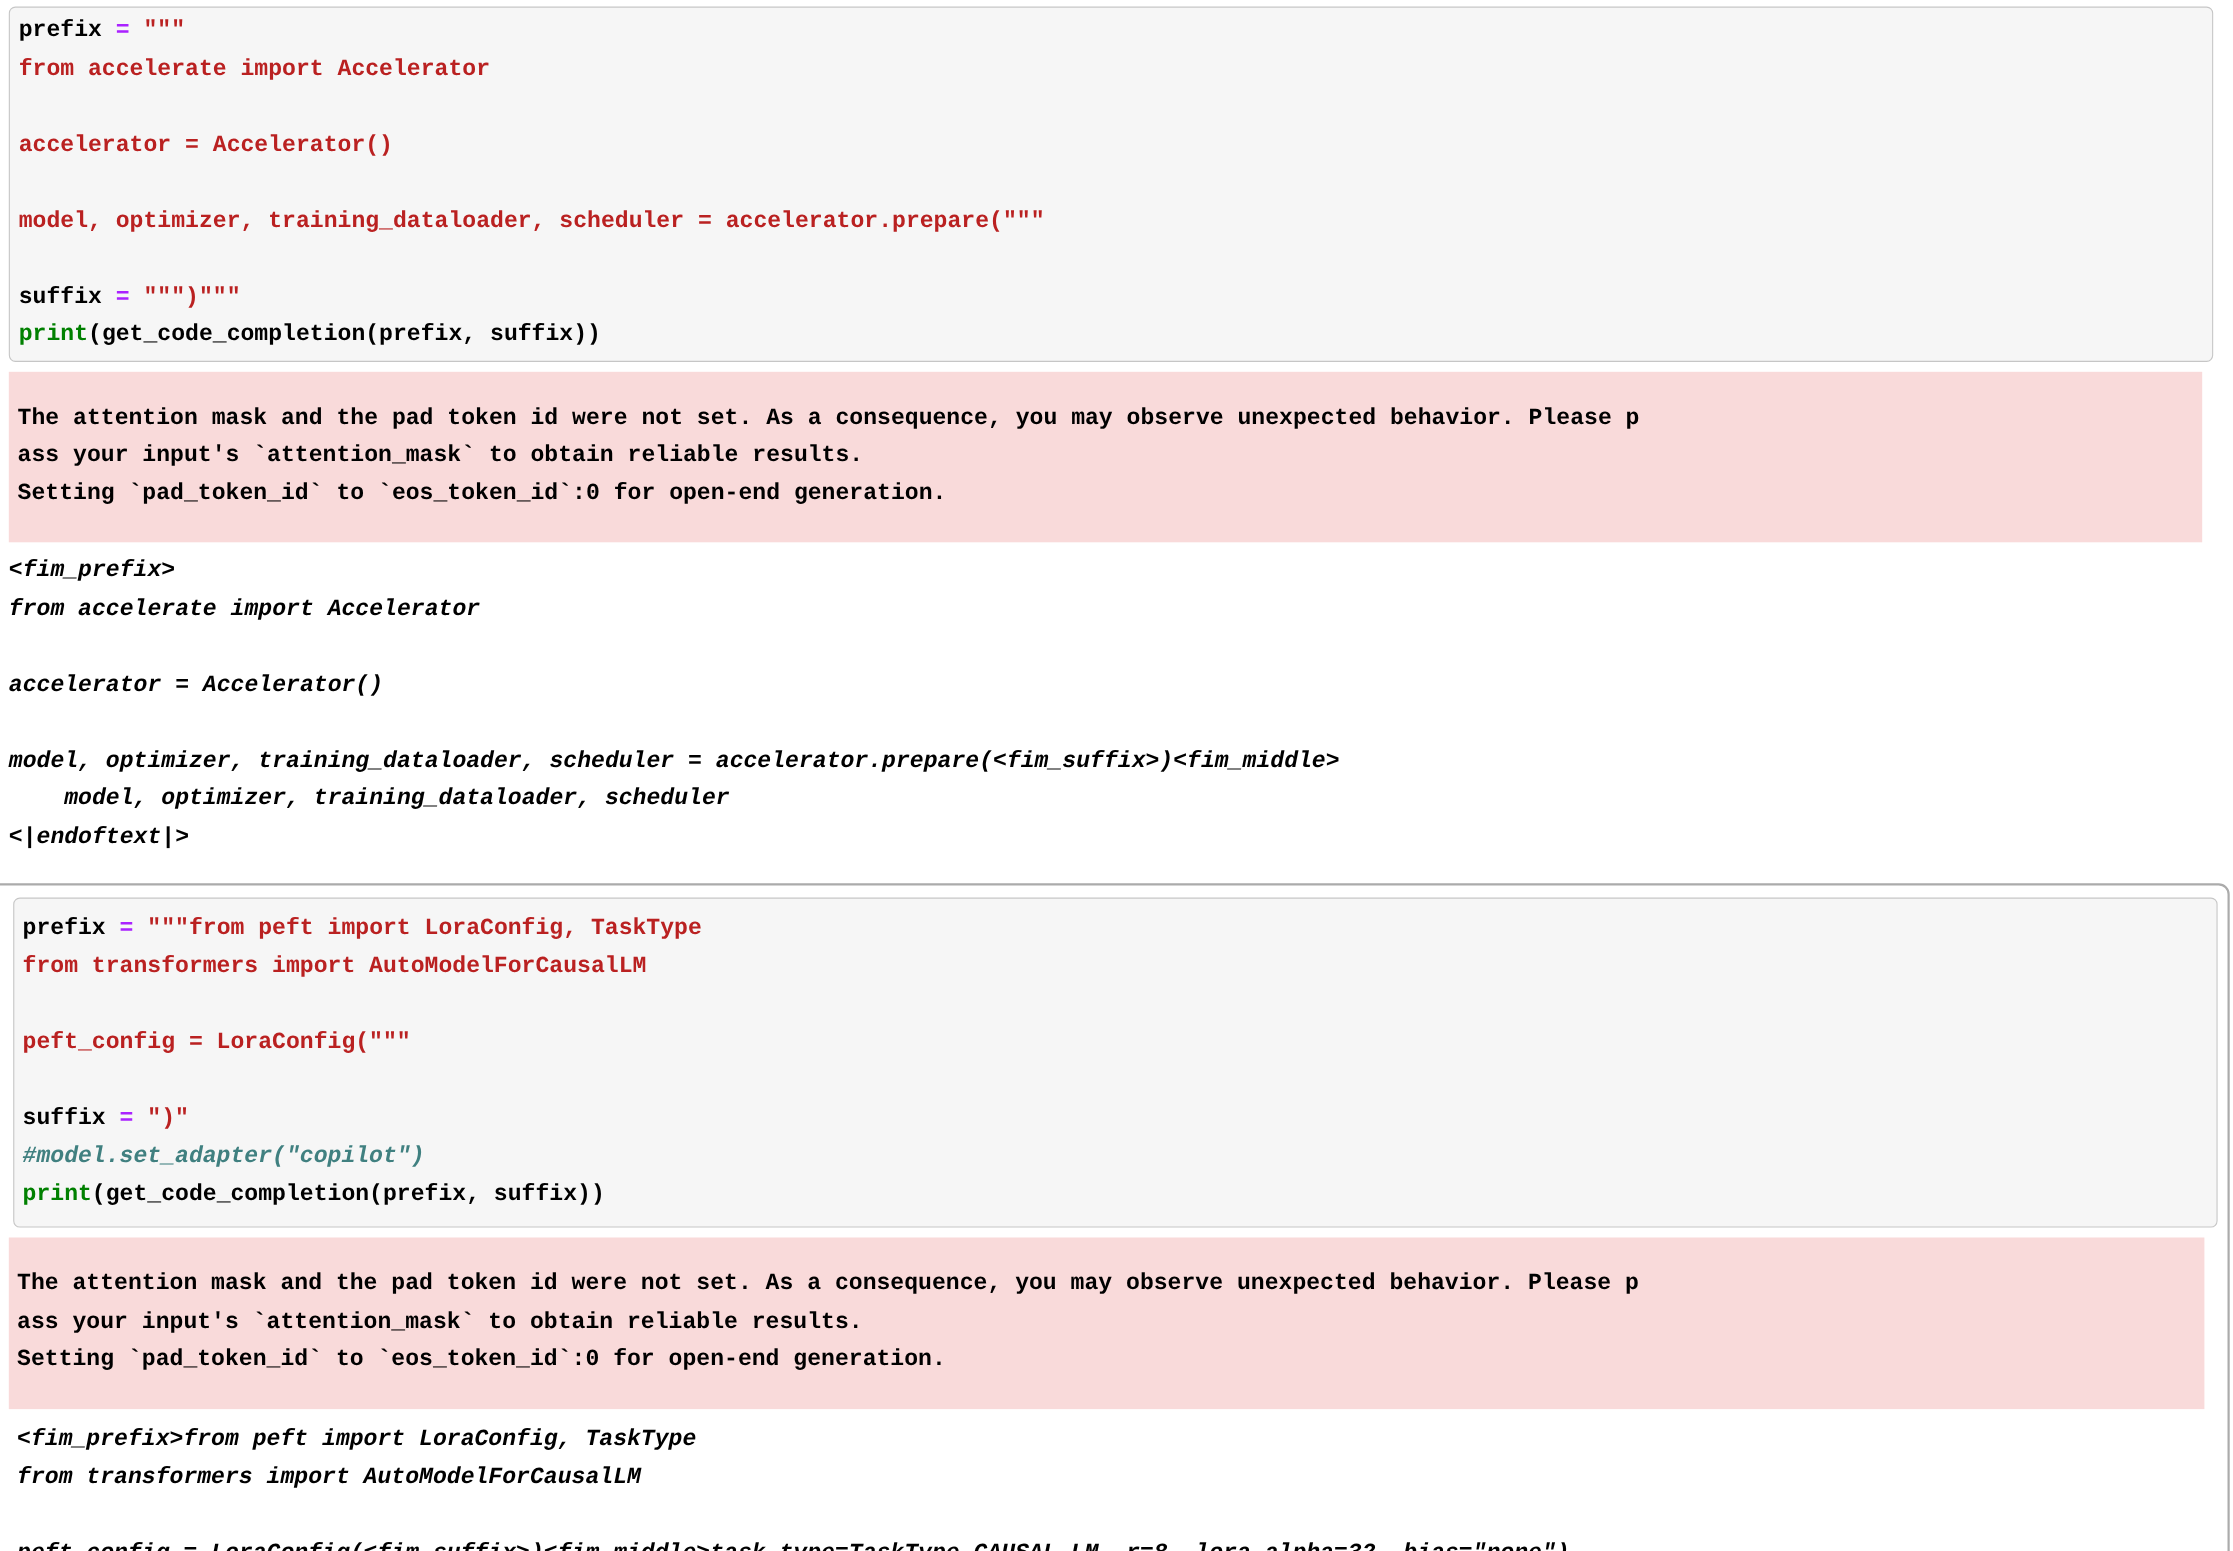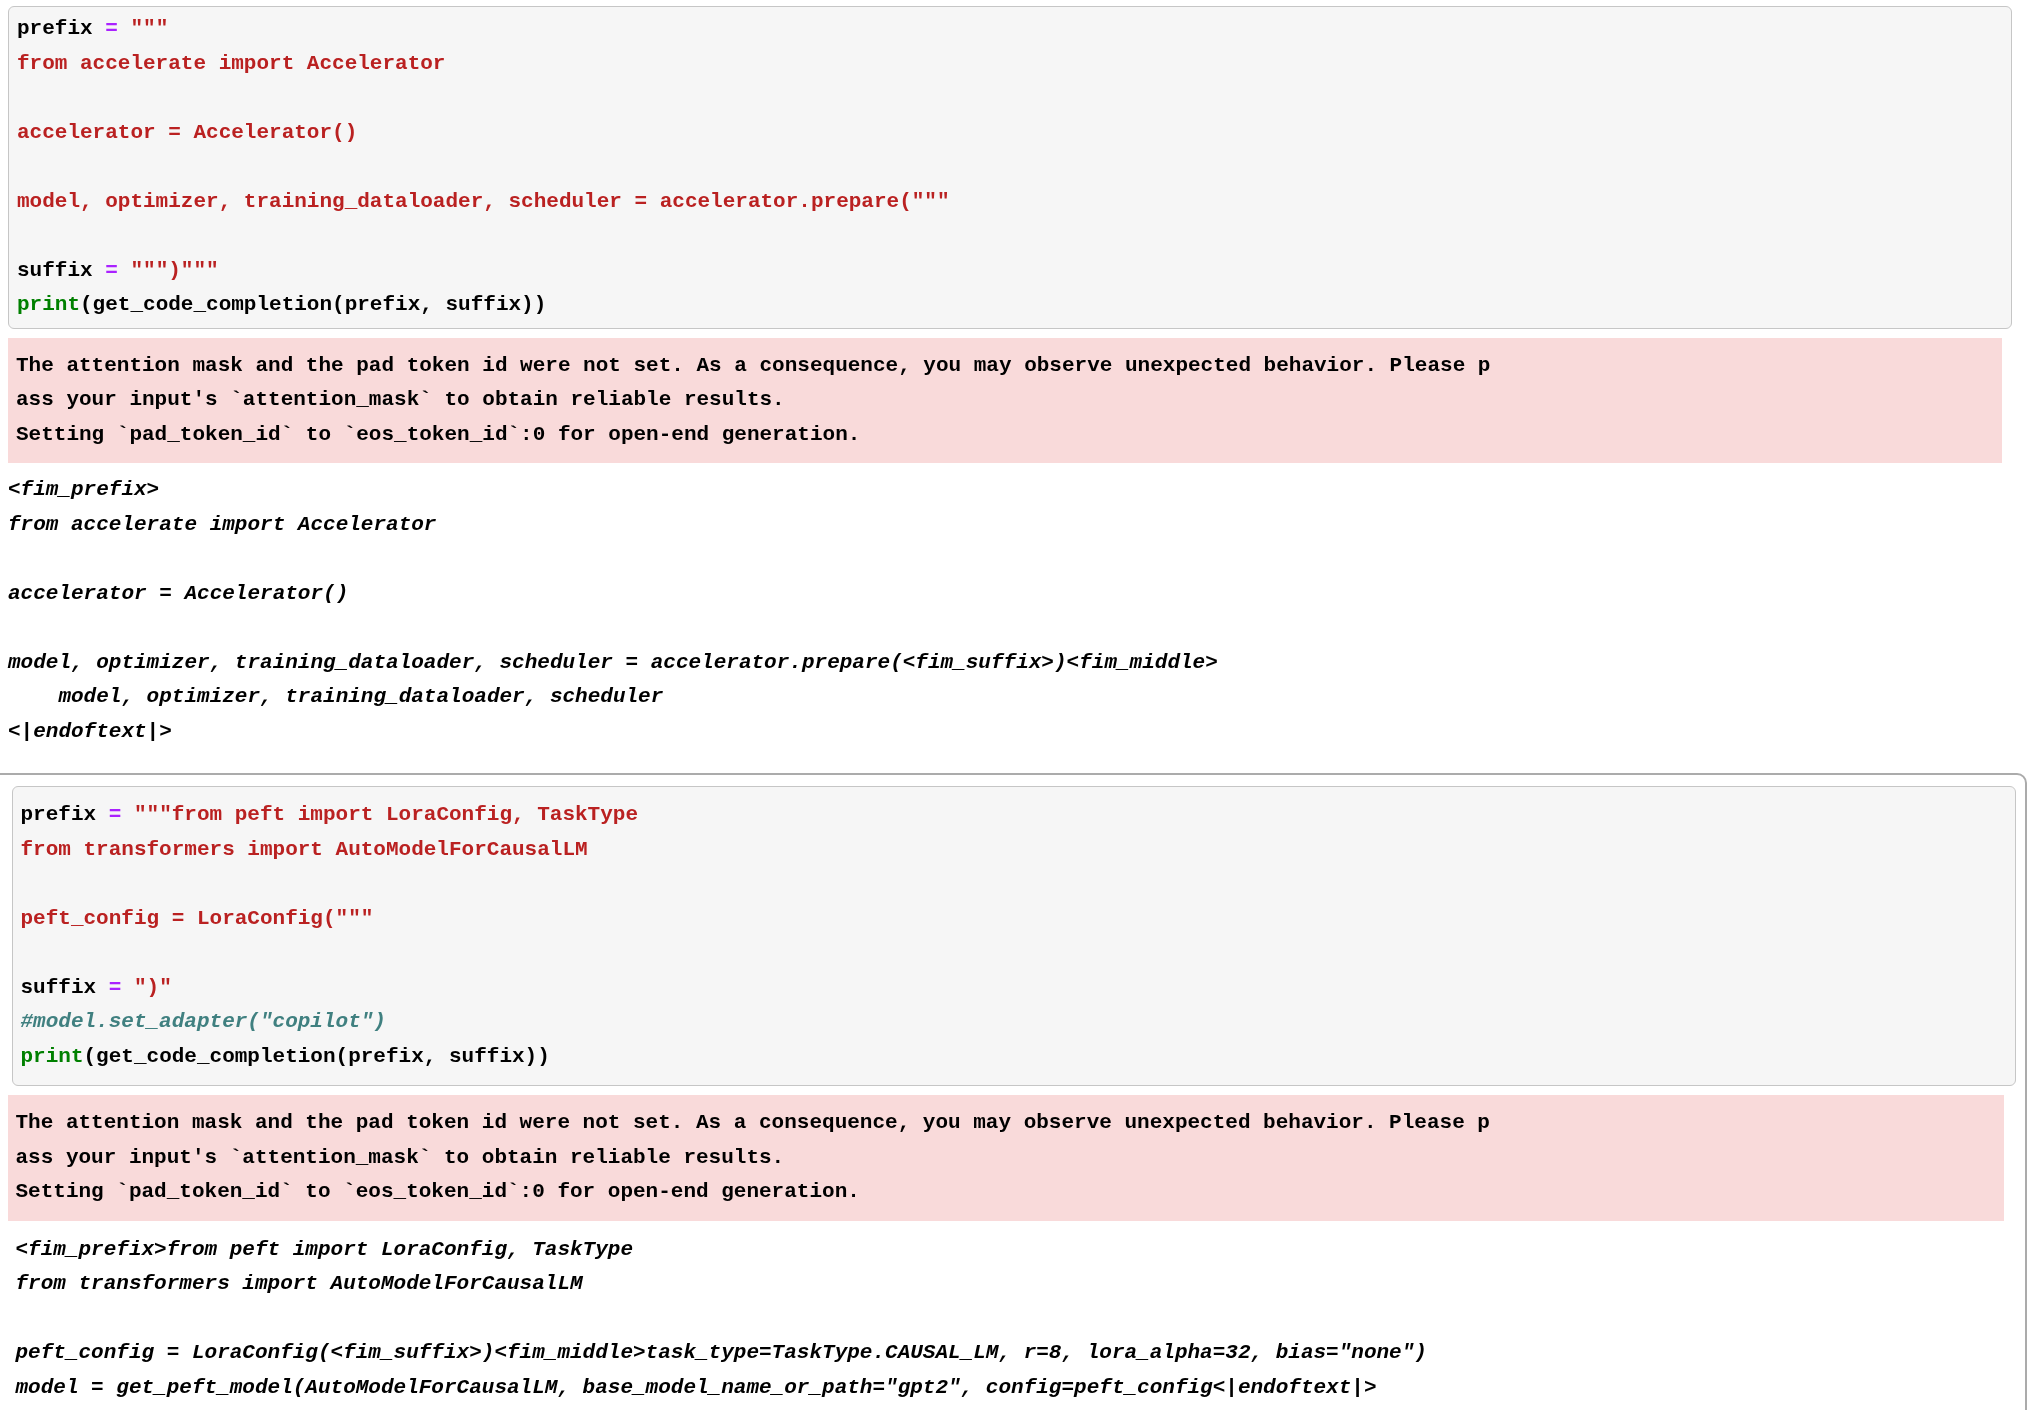--- a/index.html
+++ b/index.html
@@ -24,21 +24,21 @@
     border: 1.5px solid var(--input-border, #c6c6c6);
     border-radius: 6px;
     padding: 5px 8px;
     overflow: hidden;
   }
   .cell1-input { margin: 6px 18px 0 8px; }
   .cell2-input { margin: 0 0 0 4px; padding: 11px 8px; }
   
   .stderr-box {
     background: var(--stderr-bg, #f9dada);
-    padding: 11px 8px;
+    padding: 26px 8px;
     overflow: hidden;
   }
   .cell1-stderr { margin: 9px 28px 0 8px; }
   .cell2-stderr { margin: 9px 12px 0 0; }
   
   .output-pre { margin: 10px 0 0 0; padding: 0 0 0 8px; font-style: italic; }
   .cell1-output { margin-top: 10px; }
   .cell2-output { margin-top: 12px; }
   
   .selected-wrap {

